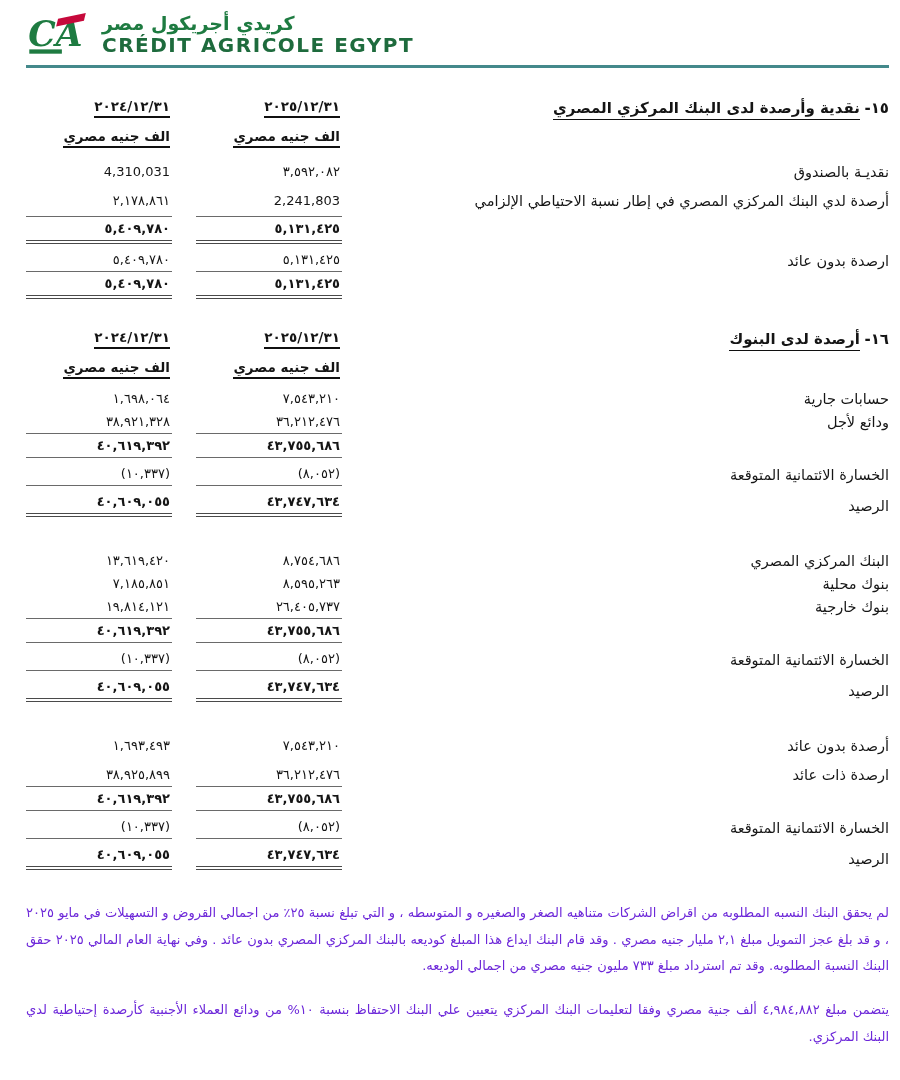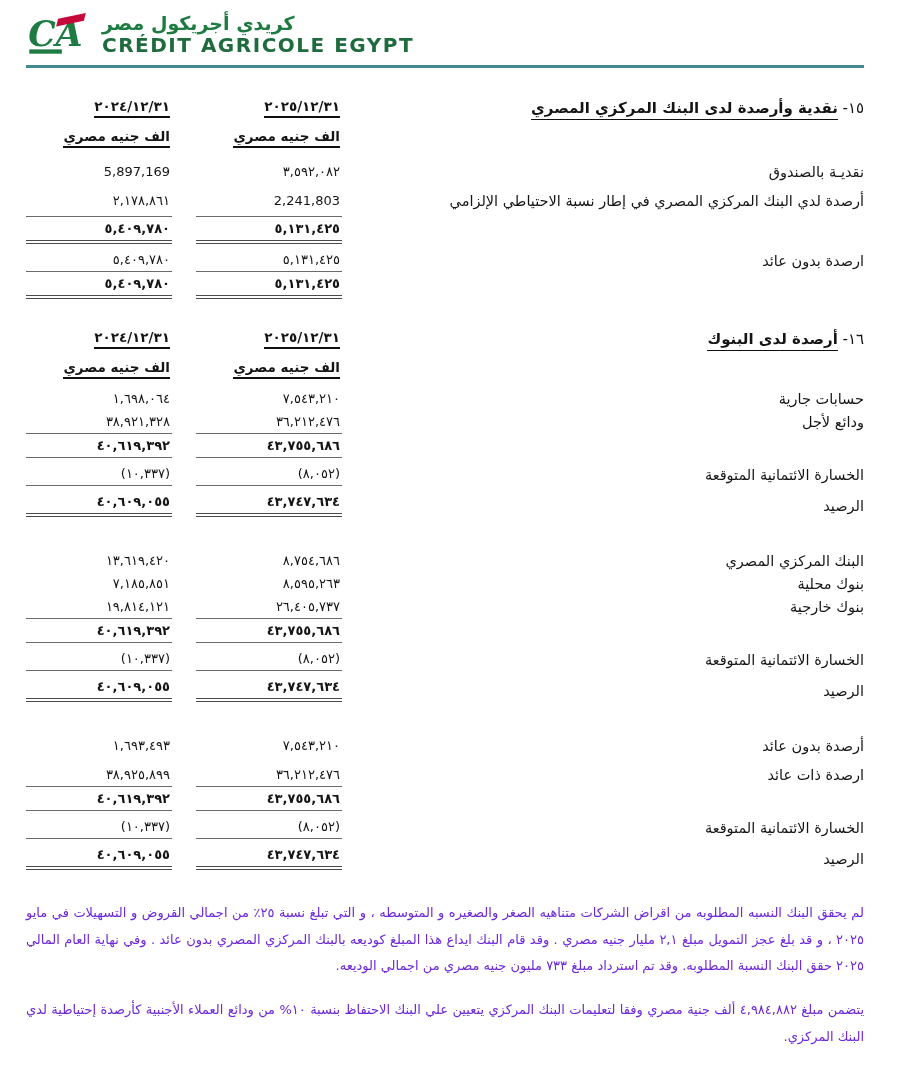--- a/index.html
+++ b/index.html
@@ -2,21 +2,21 @@
 <html lang="ar" dir="rtl"><head>
 <meta charset="utf-8">
 <style>
   * { box-sizing: border-box; margin: 0; padding: 0; }
   html, body { width: 900px; height: 1080px; overflow: hidden; background: #ffffff; }
   body {
     font-family: "DejaVu Sans", sans-serif;
     color: #151515;
     direction: rtl;
   }
-  .page { padding: 6px 36px 0 26px; }
+  .page { padding: 6px 11px 0 26px; }
 
   
   .logo-row {
     direction: ltr;
     display: flex;
     align-items: center;
     gap: 12px;
     padding: 6px 0 2px 2px;
   }
   .brand { display: flex; flex-direction: column; align-items: flex-start; }
@@ -52,21 +52,21 @@
   .c24 { margin-left: 0; margin-right: 24px; }
 
   .hdr .cell { padding-bottom: 6px; }
   .u {
     font-weight: bold;
     font-size: 13.5px;
     border-bottom: 2px solid #101010;
     padding-bottom: 2px;
     white-space: nowrap;
   }
-  .sec-num { font-weight: normal; font-size: 15px; margin-top: 37px; }
+  .sec-num { font-weight: bold; font-size: 15px; margin-top: 37px; }
   .sec-title {
     font-weight: bold;
     font-size: 15px;
     border-bottom: 1.6px solid #101010;
     padding-bottom: 2px;
   }
 
   .bold .cell { font-weight: bold; }
   .la .cell { border-top: 1px solid #6a6a6a; }
   .lb .cell { border-bottom: 1px solid #6a6a6a; }
@@ -121,21 +121,21 @@
     </div>
     <div class="trow hdr mt4">
       <div class="lbl"></div>
       <div class="cell c25"><span class="u">الف جنيه مصري</span></div>
       <div class="cell c24"><span class="u">الف جنيه مصري</span></div>
     </div>
 
     <div class="trow mt10">
       <div class="lbl">نقديـة بالصندوق</div>
       <div class="cell c25">٣,٥٩٢,٠٨٢</div>
-      <div class="cell c24">5,897,169</div>
+      <div class="cell c24">4,310,031</div>
     </div>
     <div class="trow mt6">
       <div class="lbl">أرصدة لدي البنك المركزي المصري في إطار نسبة الاحتياطي الإلزامي</div>
       <div class="cell c25">2,241,803</div>
       <div class="cell c24">٢,١٧٨,٨٦١</div>
     </div>
     <div class="trow bold la db mt4">
       <div class="lbl"></div>
       <div class="cell c25">٥,١٣١,٤٢٥</div>
       <div class="cell c24">٥,٤٠٩,٧٨٠</div>

